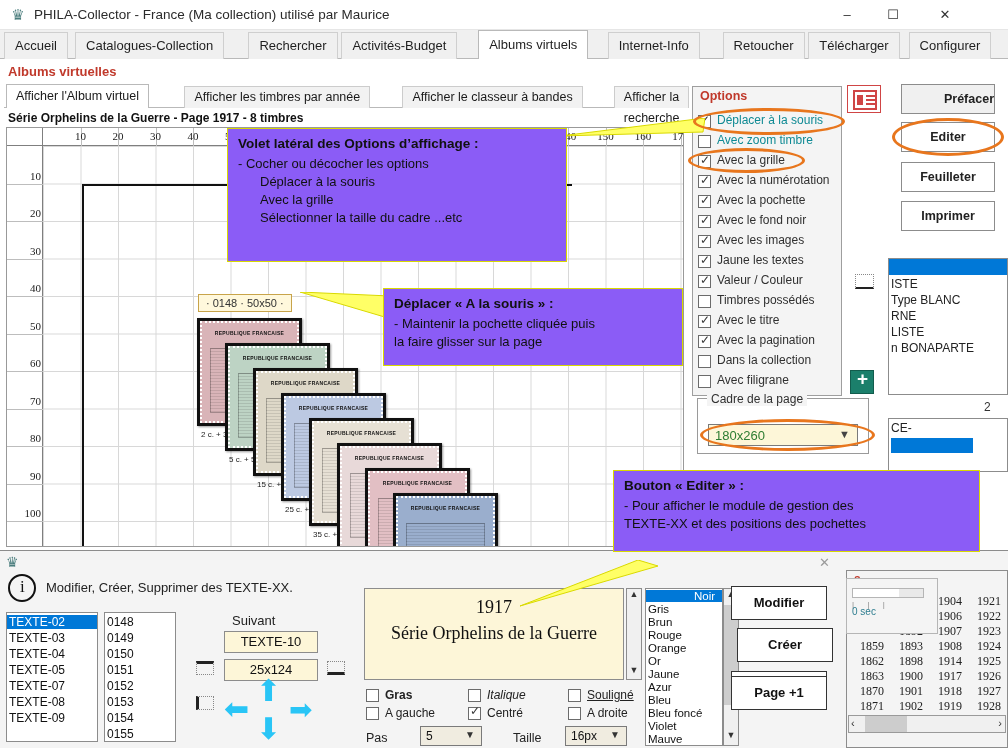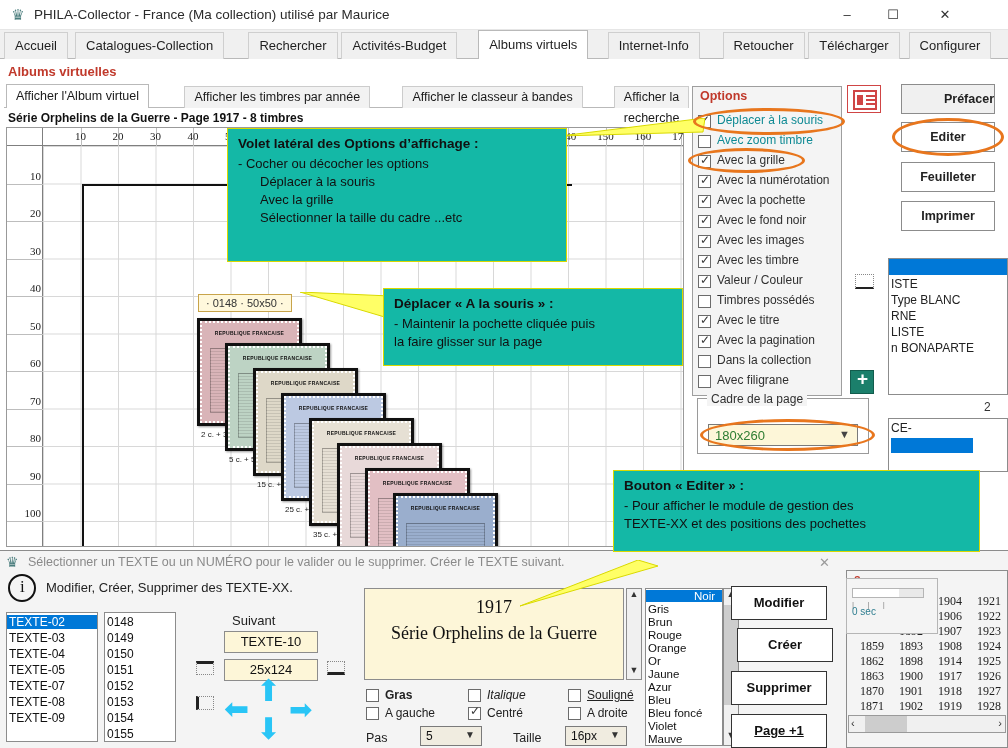--- a/index.html
+++ b/index.html
@@ -78,21 +78,21 @@
     font-family:"Liberation Sans", sans-serif; line-height:1.6; overflow:hidden;
     font-weight:bold; }
   .stamp-lab { position:absolute; font-size:8px; color:#222; }
 
   
   #pochette-tag { position:absolute; left:198px; top:294px; padding:2px 7px;
     background:#fff8dc; border:1px solid #c8a44a; font-size:11px; color:#333;
     z-index:30; white-space:nowrap; }
 
   
-  .callout { position:absolute; background:#14b8a6; border:1px solid #d9d900;
+  .callout { position:absolute; background:#8b5cf6; border:1px solid #d9d900;
     padding:7px 10px; z-index:40; }
   .callout .c-title { font-weight:bold; font-size:13.5px; color:#111; margin-bottom:5px; }
   .callout .c-line { font-size:13px; color:#111; margin:3px 0; white-space:nowrap; }
   .callout .c-line.ind { padding-left:22px; }
   .c-tail { position:absolute; z-index:39; }
 
   
   #options-panel { position:absolute; left:692px; top:86px; width:150px; height:310px;
     background:#f4f4f4; border:1px solid #9e9e9e; }
   #options-title { position:absolute; left:700px; top:89px; font-size:12.5px; font-weight:bold;
@@ -418,21 +418,21 @@
     <div class="optrow" style="top: 212px;">
       <div class="optbox checked"></div>
       <div class="optlab">Avec le fond noir</div>
     </div>
     <div class="optrow" style="top: 232px;">
       <div class="optbox checked"></div>
       <div class="optlab">Avec les images</div>
     </div>
     <div class="optrow" style="top: 252px;">
       <div class="optbox checked"></div>
-      <div class="optlab">Avec les timbre</div>
+      <div class="optlab">Jaune les textes</div>
     </div>
     <div class="optrow" style="top: 272px;">
       <div class="optbox checked"></div>
       <div class="optlab">Valeur / Couleur</div>
     </div>
     <div class="optrow" style="top: 292px;">
       <div class="optbox"></div>
       <div class="optlab">Timbres possédés</div>
     </div>
     <div class="optrow" style="top: 312px;">
@@ -526,21 +526,20 @@
 </div>
 <div class="callout" style="left:613px; top:470px; width:367px; height:82px;">
   <div class="c-title">Bouton « Editer » :</div>
   <div class="c-line">- Pour afficher le module de gestion des</div>
   <div class="c-line">TEXTE-XX et des positions des pochettes</div>
 </div>
 
 <div id="dialog">
   <div id="dlg-titlebar">
     <div id="dlg-icon">♛</div>
-    <div id="dlg-title">Sélectionner un TEXTE ou un NUMÉRO pour le valider ou le supprimer. Créer le TEXTE suivant.</div>
     <div id="dlg-close">✕</div>
   </div>
 </div>
 <div id="dlg-info-icon"></div>
 <div id="dlg-subtitle">Modifier, Créer, Supprimer des TEXTE-XX.</div>
 
 <div class="listbox" id="texte-list" style="left:6px; top:612px; width:92px; height:130px;">
     <div class="lbitem sel" style="top: 2px;">TEXTE-02</div>
     <div class="lbitem" style="top: 18px;">TEXTE-03</div>
     <div class="lbitem" style="top: 34px;">TEXTE-04</div>
@@ -641,21 +640,21 @@
 <div id="color-scroll">
   <div class="up">▲</div>
   <div class="thumb"></div>
   <div class="dn">▼</div>
 </div>
 
 <div id="dlg-btns">
     <div class="dbtn" style="top: 586px;">Modifier</div>
     <div class="dbtn" style="top: 628px; margin-left: 6px;">Créer</div>
     <div class="dbtn" style="top: 671px;">Supprimer</div>
-    <div class="dbtn" style="top: 714px; text-decoration: underline;">Page +1</div>
+    <div class="dbtn" style="top: 676px;">Page +1</div>
   </div>
 
 <div id="years-panel"></div>
 <div id="years-title">s</div>
 <div id="years-grid">
     <div class="ycell" style="left: 852px; top: 639px;">1859</div>
     <div class="ycell" style="left: 852px; top: 654px;">1862</div>
     <div class="ycell" style="left: 852px; top: 669px;">1863</div>
     <div class="ycell" style="left: 852px; top: 684px;">1870</div>
     <div class="ycell" style="left: 852px; top: 699px;">1871</div>

